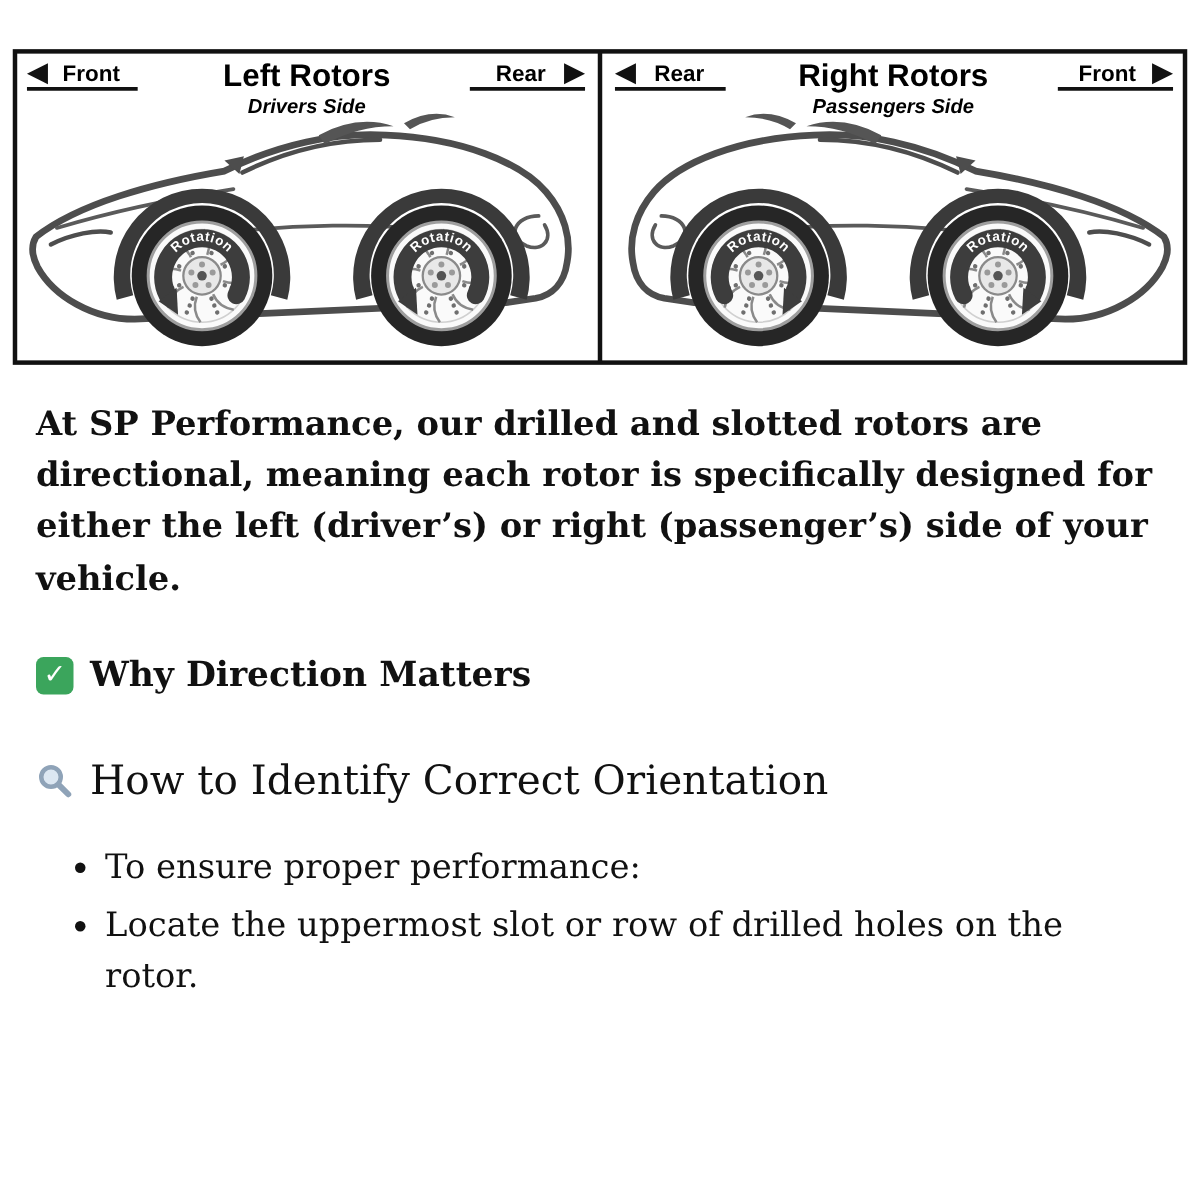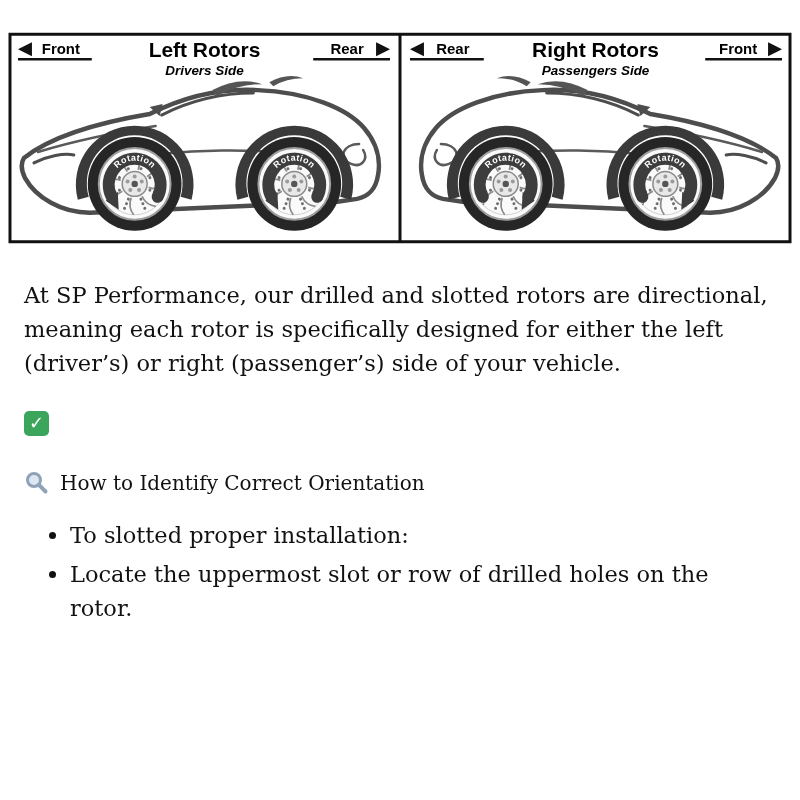--- a/index.html
+++ b/index.html
@@ -1,21 +1,21 @@
 <!DOCTYPE html>
 <html><head>
 <meta charset="utf-8">
 <style>
   html,body{margin:0;padding:0;background:#fff;color:#111;}
   body{width:800px;font-family:"DejaVu Serif","Liberation Serif",serif;}
   .diagram-wrap{padding:4px 8px 0 8px;margin-top:28px;}
   .content{padding:2px 26px 28px 24px;font-size:22.5px;line-height:1.52;}
-  .content p{margin:28px 0;}
+  .content p{margin:16px 0;font-weight:bold;}
   h2.sec{display:flex;align-items:center;gap:11px;font-size:23px;font-weight:bold;margin:30px 0 20px 0;}
-  h3.sec{display:flex;align-items:center;gap:11px;font-size:20px;font-weight:normal;margin:32px 0 20px 0;}
+  h3.sec{display:flex;align-items:center;gap:11px;font-size:27px;font-weight:normal;margin:32px 0 20px 0;}
   ul{margin:16px 0;padding-left:46px;}
   li{margin:5px 0;}
   .check-icon{flex:0 0 auto;width:25px;height:25px;background:#3ba55c;border-radius:5px;
     display:inline-flex;align-items:center;justify-content:center;color:#fff;
     font-family:"DejaVu Sans",sans-serif;font-size:18px;font-weight:bold;line-height:1;}
   .mag-icon{flex:0 0 auto;display:inline-flex;}
   svg text{font-family:"Liberation Sans","DejaVu Sans",sans-serif;}
 </style>
 </head>
 <body>
@@ -140,32 +140,33 @@
     </text>
   </g>
 </svg>
 </div>
 
 <div class="content">
   <p>At SP Performance, our drilled and slotted rotors are directional, meaning each rotor is specifically designed for either the left (driver’s) or right (passenger’s) side of your vehicle.</p>
 
   <h2 class="sec">
     <span class="check-icon">✓</span>
+    <span>Why Direction Matters</span>
   </h2>
 
 
 
   <h3 class="sec">
     <span class="mag-icon">
       <svg width="25" height="25" viewBox="0 0 25 25">
         <circle cx="10" cy="10" r="6.5" fill="#dce7f2" stroke="#8fa3b8" stroke-width="3"></circle>
         <line x1="15.2" y1="15.2" x2="21.5" y2="21.5" stroke="#8fa3b8" stroke-width="4" stroke-linecap="round"></line>
       </svg>
     </span>
     <span>How to Identify Correct Orientation</span>
   </h3>
 
   <ul>
 
-  <li>To slotted proper installation:</li>
+  <li>To ensure proper performance:</li>
       <li>Locate the uppermost slot or row of drilled holes on the rotor.</li>
     </ul>
 </div>
 
 </body></html>

